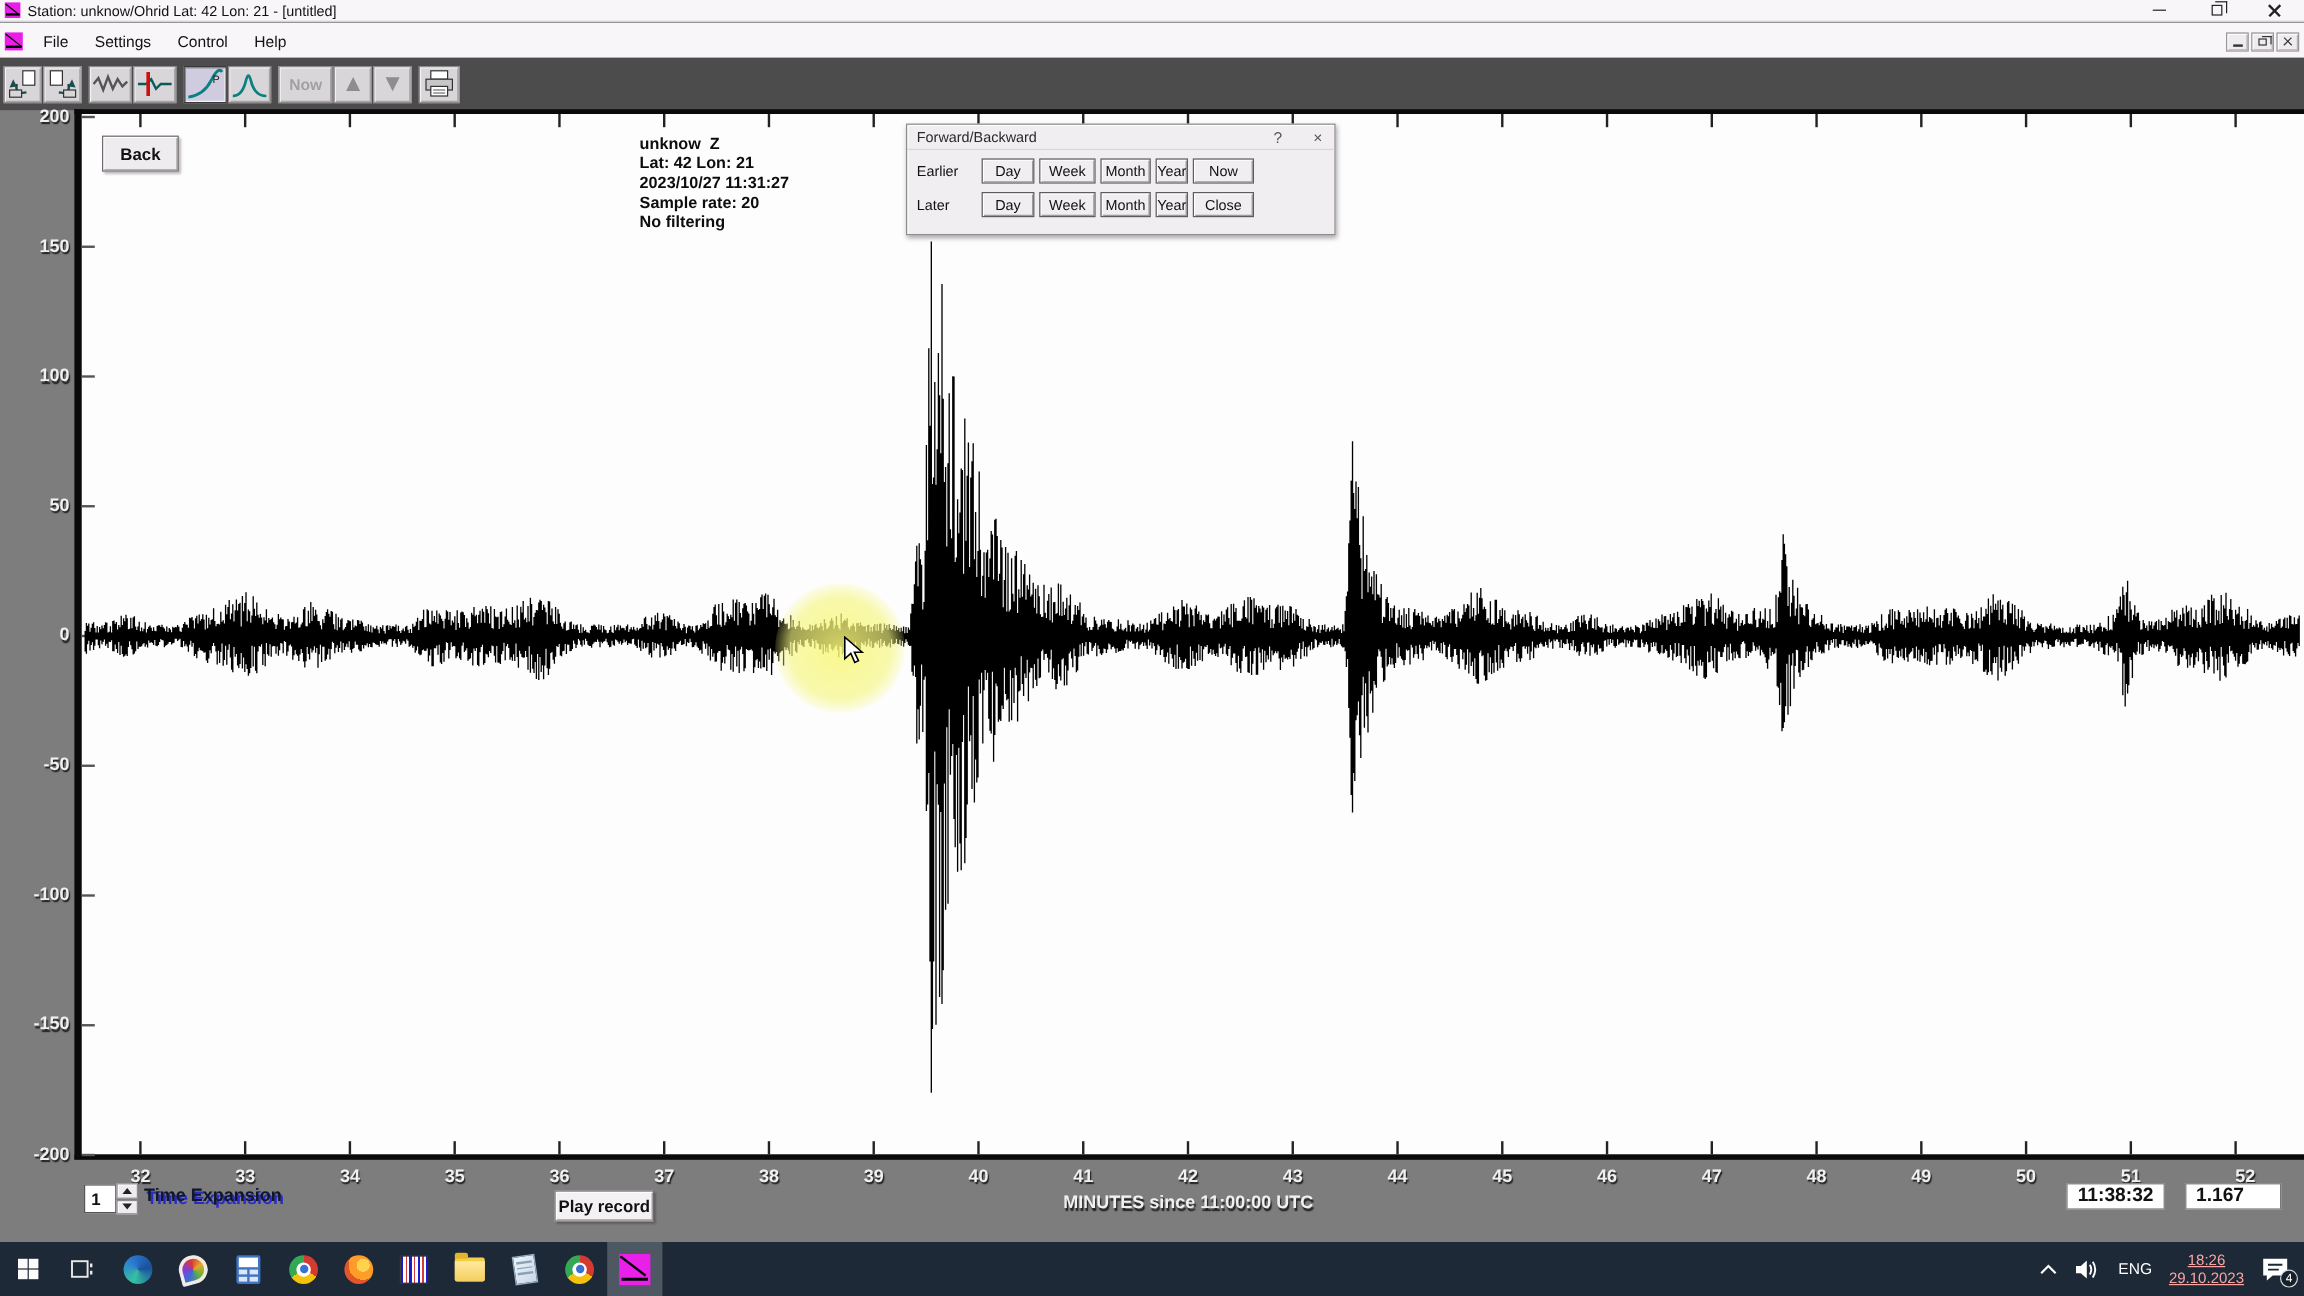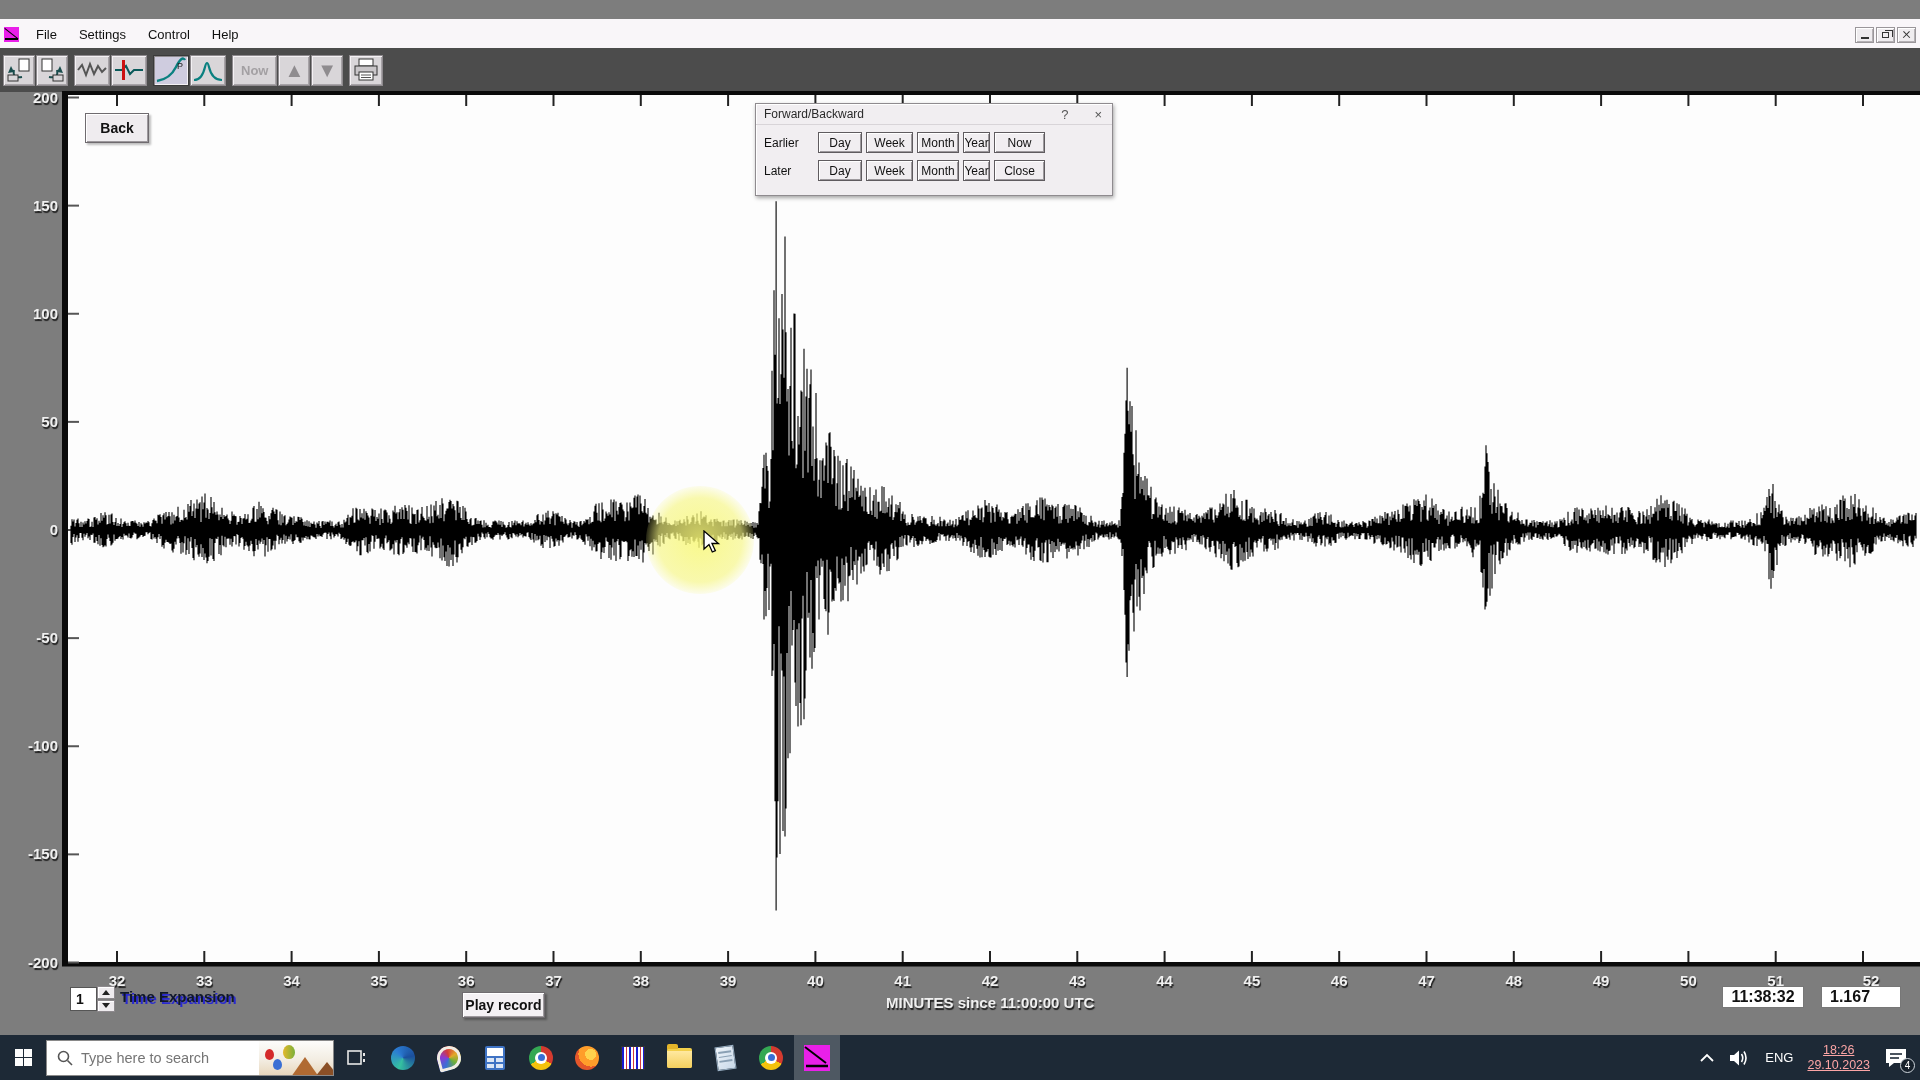--- a/index.html
+++ b/index.html
@@ -102,20 +102,35 @@
   .tray-text { font-size:13px; color:#fff; }
   .tray-clock { text-align:center; font-size:12.5px; line-height:15px; color:#fca5a5;text-decoration:underline; }
   .notif { position:relative; width:24px; height:22px; }
   .badge { position:absolute; right:-7px; bottom:-4px; width:15px; height:15px; border-radius:50%; background:#16202b; border:1px solid #cfd6dd; color:#fff; font-size:10px; display:flex; align-items:center; justify-content:center; }
 </style>
 </head>
 <body>
 
 <div class="app">
 
+  <div class="titlebar">
+    <div class="app-icon"></div>
+    <span class="title-text">Station: unknow/Ohrid Lat: 42 Lon: 21 - [untitled]</span>
+    <div class="win-btns">
+      <div class="win-btn">
+          <div class="glyph-min"></div>
+        </div>
+      <div class="win-btn">
+          <div class="glyph-max"></div>
+        </div>
+      <div class="win-btn">
+          <div class="glyph-close"></div>
+        </div>
+    </div>
+  </div>
 
   <div class="menubar">
     <div class="mdi-icon"></div>
     <span class="menu-item">File</span>
     <span class="menu-item">Settings</span>
     <span class="menu-item">Control</span>
     <span class="menu-item">Help</span>
     <div class="mdi-btns">
       <div class="mdi-btn">
           <div class="mdi-glyph-min"></div>
@@ -282,20 +297,25 @@
       <span class="x-label emboss" style="left: 1426.5px;">47</span>
       <span class="x-label emboss" style="left: 1513.8px;">48</span>
       <span class="x-label emboss" style="left: 1601.1px;">49</span>
       <span class="x-label emboss" style="left: 1688.4px;">50</span>
       <span class="x-label emboss" style="left: 1775.7px;">51</span>
       <span class="x-label emboss" style="left: 1863px; padding-left: 16px;">52</span>
     </div>
   <span class="axis-caption emboss">MINUTES since 11:00:00 UTC</span>
 
   <div class="back-btn">Back</div>
+  <div class="info-block" id="info-block">unknow  Z
+Lat: 42 Lon: 21
+2023/10/27 11:31:27
+Sample rate: 20
+No filtering</div>
 
   <div class="cursor-hl"></div>
   <svg class="cursor-arrow" width="22" height="24" viewBox="0 0 22 24">
     <path d="M2 1 L2 19 L7 14.5 L10.3 22 L13.4 20.6 L10 13.5 L16.5 13.5 Z" fill="#fff" stroke="#000" stroke-width="1.3"></path>
   </svg>
 
   <div class="dialog">
     <div class="dlg-title">
       <span class="dlg-title-text">Forward/Backward</span>
       <div class="dlg-ctrl">
@@ -337,34 +357,20 @@
 </div>
 
 <div class="taskbar">
   <div class="tb-start">
     <div class="win-logo">
         <div></div>
         <div></div>
         <div></div>
         <div></div>
       </div>
-  </div>
-  <div class="searchbox">
-    <svg class="search-glass" width="16" height="16" viewBox="0 0 16 16">
-      <circle cx="6.5" cy="6.5" r="5" fill="none" stroke="#555" stroke-width="1.6"></circle>
-        <line x1="10.5" y1="10.5" x2="15" y2="15" stroke="#555" stroke-width="1.6"></line>
-    </svg>
-    <input class="search-input" placeholder="Type here to search" style="">
-    <div class="search-art">
-      <div class="balloon" style="left:6px;top:8px;width:9px;height:11px;background:#d42a2a;"></div>
-      <div class="balloon" style="left:14px;top:18px;width:9px;height:11px;background:#3a6fd4;"></div>
-      <div class="balloon" style="left:24px;top:4px;width:12px;height:14px;background:linear-gradient(90deg,#e4b82a,#7ab03a);"></div>
-      <div class="mountain" style="right:14px;border-left:14px solid transparent;border-right:14px solid transparent;border-bottom:20px solid #b06a32;"></div>
-      <div class="mountain" style="right:-6px;border-left:12px solid transparent;border-right:12px solid transparent;border-bottom:15px solid #8a4f26;"></div>
-    </div>
   </div>
   <div class="tb-icons">
     <div class="tb-app">
       <svg width="22" height="22" viewBox="0 0 22 22">
         <rect x="2" y="4" width="13" height="13" fill="none" stroke="#e8e8e8" stroke-width="1.6"></rect>
           <line x1="18" y1="6" x2="18" y2="9" stroke="#e8e8e8" stroke-width="2"></line>
           <line x1="18" y1="12" x2="18" y2="15" stroke="#e8e8e8" stroke-width="2"></line>
       </svg>
     </div>
     <div class="tb-app">

